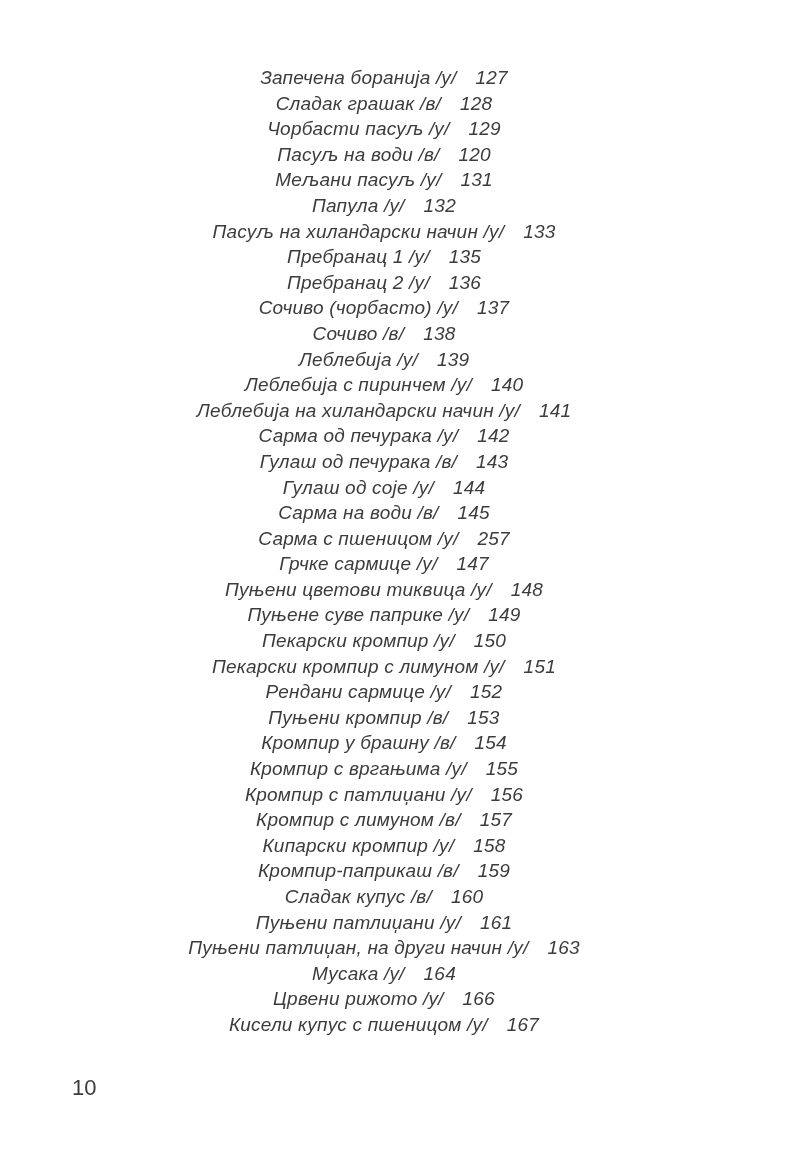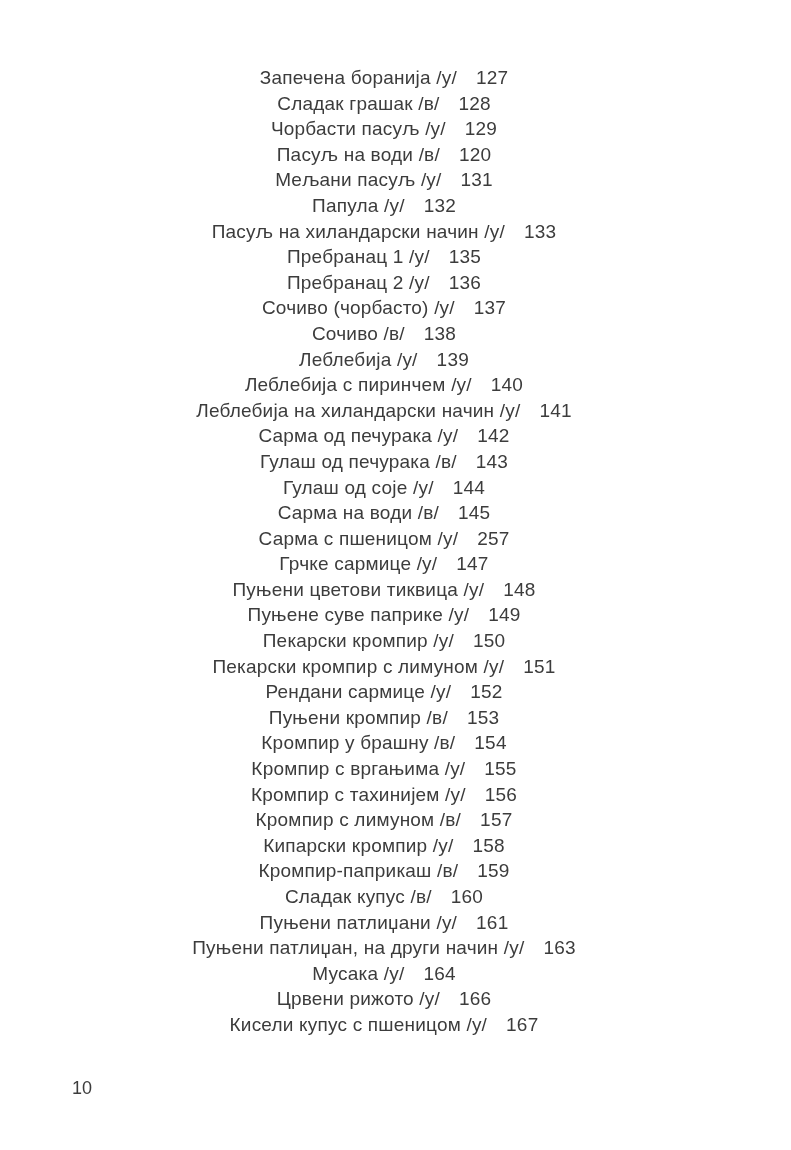--- a/index.html
+++ b/index.html
@@ -15,36 +15,37 @@
     font-family: "Liberation Sans", sans-serif;
     color: #3c3c3c;
     overflow: hidden;
   }
   .toc {
     position: absolute;
     top: 65px;
     left: 0;
     width: 768px;
     text-align: center;
+    font-style: italic;
   }
   .toc-line {
     font-size: 19px;
     line-height: 25.6px;
     white-space: nowrap;
     letter-spacing: 0.2px;
   }
   .entry-gap {
     display: inline-block;
     width: 19px;
   }
   .folio {
     position: absolute;
     left: 72px;
     top: 1078px;
-    font-size: 18px;
+    font-size: 22px;
     line-height: 20px;
     color: #3c3c3c;
   }
 </style>
 </head>
 <body>
 
 <div class="page">
   <div class="toc" id="toc">
       <div class="toc-line"><span>Запечена боранија</span> <span>/у/</span><span class="entry-gap"></span><span>127</span></div>
@@ -68,21 +69,21 @@
       <div class="toc-line"><span>Сарма с пшеницом</span> <span>/у/</span><span class="entry-gap"></span><span>257</span></div>
       <div class="toc-line"><span>Грчке сармице</span> <span>/у/</span><span class="entry-gap"></span><span>147</span></div>
       <div class="toc-line"><span>Пуњени цветови тиквица</span> <span>/у/</span><span class="entry-gap"></span><span>148</span></div>
       <div class="toc-line"><span>Пуњене суве паприке</span> <span>/у/</span><span class="entry-gap"></span><span>149</span></div>
       <div class="toc-line"><span>Пекарски кромпир</span> <span>/у/</span><span class="entry-gap"></span><span>150</span></div>
       <div class="toc-line"><span>Пекарски кромпир с лимуном</span> <span>/у/</span><span class="entry-gap"></span><span>151</span></div>
       <div class="toc-line"><span>Рендани сармице</span> <span>/у/</span><span class="entry-gap"></span><span>152</span></div>
       <div class="toc-line"><span>Пуњени кромпир</span> <span>/в/</span><span class="entry-gap"></span><span>153</span></div>
       <div class="toc-line"><span>Кромпир у брашну</span> <span>/в/</span><span class="entry-gap"></span><span>154</span></div>
       <div class="toc-line"><span>Кромпир с вргањима</span> <span>/у/</span><span class="entry-gap"></span><span>155</span></div>
-      <div class="toc-line"><span>Кромпир с тахинијем</span> <span>/у/</span><span class="entry-gap"></span><span>156</span></div>
+      <div class="toc-line"><span>Кромпир с патлиџани</span> <span>/у/</span><span class="entry-gap"></span><span>156</span></div>
       <div class="toc-line"><span>Кромпир с лимуном</span> <span>/в/</span><span class="entry-gap"></span><span>157</span></div>
       <div class="toc-line"><span>Кипарски кромпир</span> <span>/у/</span><span class="entry-gap"></span><span>158</span></div>
       <div class="toc-line"><span>Кромпир-паприкаш</span> <span>/в/</span><span class="entry-gap"></span><span>159</span></div>
       <div class="toc-line"><span>Сладак купус</span> <span>/в/</span><span class="entry-gap"></span><span>160</span></div>
       <div class="toc-line"><span>Пуњени патлиџани</span> <span>/у/</span><span class="entry-gap"></span><span>161</span></div>
       <div class="toc-line"><span>Пуњени патлиџан, на други начин</span> <span>/у/</span><span class="entry-gap"></span><span>163</span></div>
       <div class="toc-line"><span>Мусака</span> <span>/у/</span><span class="entry-gap"></span><span>164</span></div>
       <div class="toc-line"><span>Црвени рижото</span> <span>/у/</span><span class="entry-gap"></span><span>166</span></div>
       <div class="toc-line"><span>Кисели купус с пшеницом</span> <span>/у/</span><span class="entry-gap"></span><span>167</span></div>
     </div>

